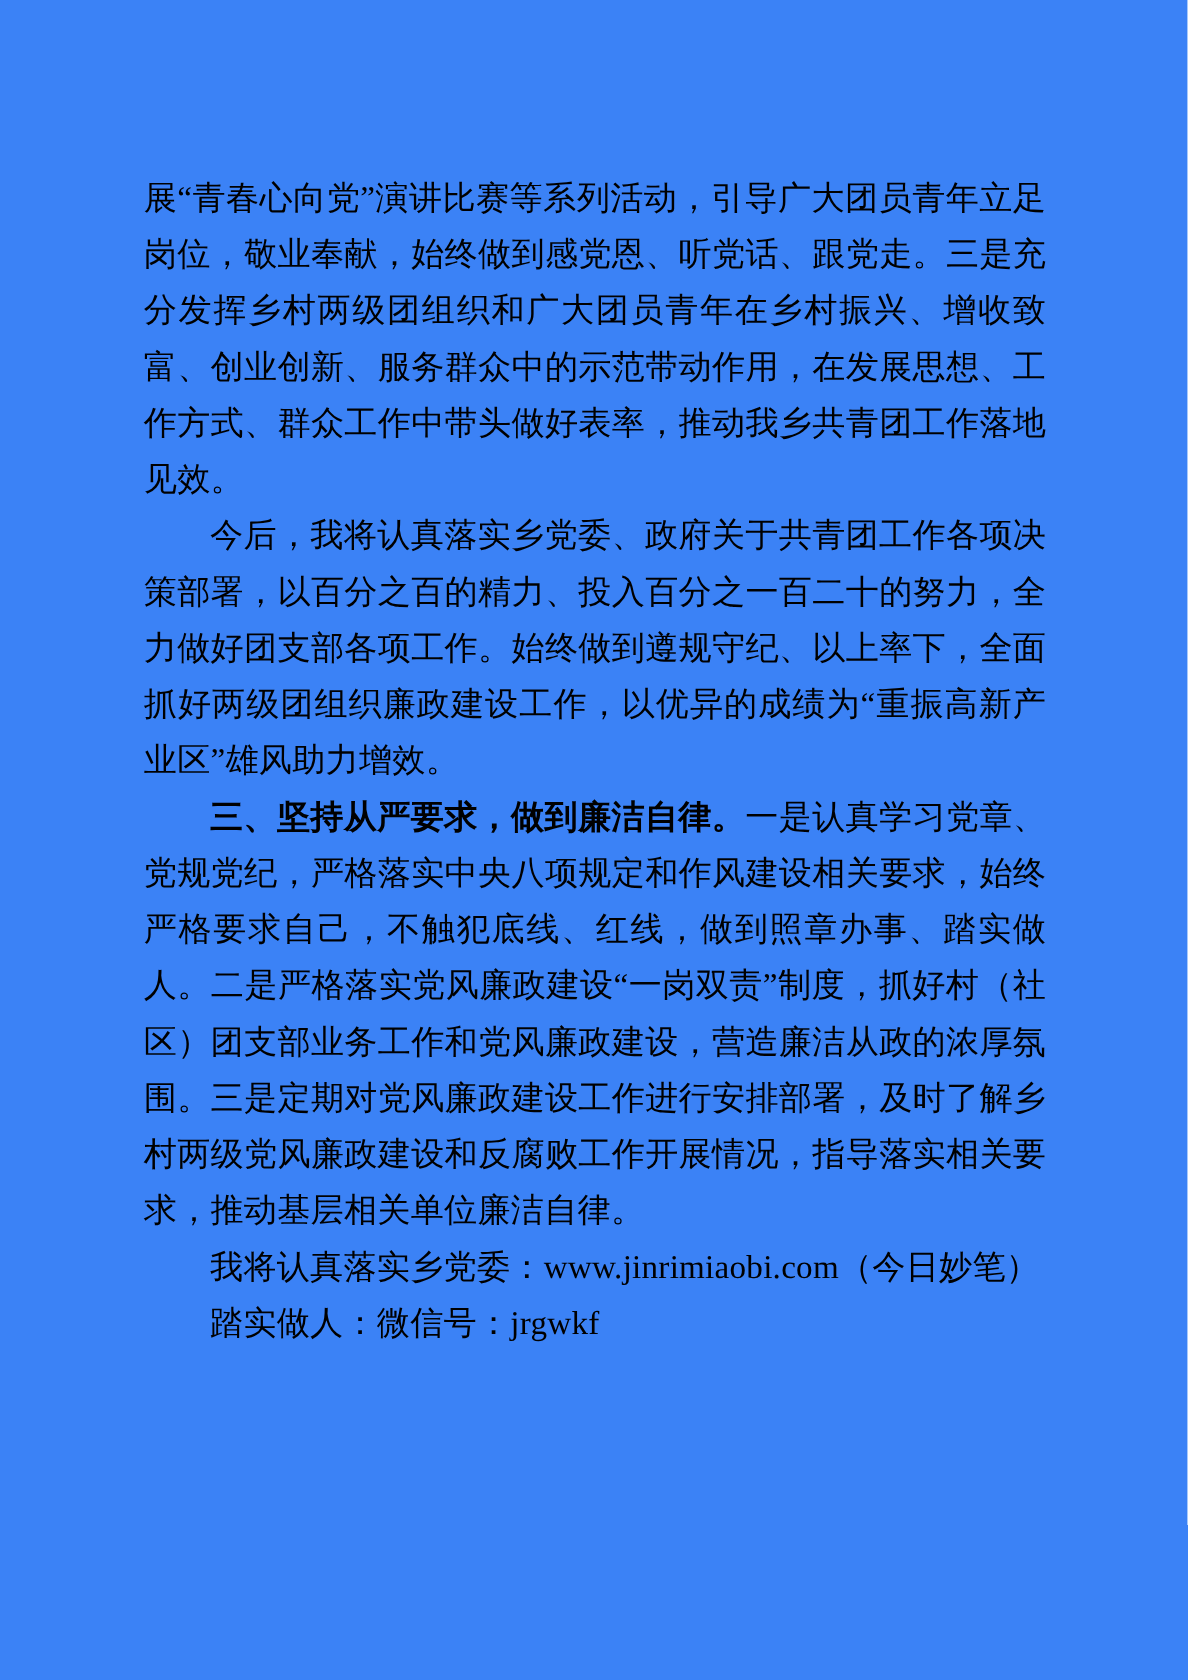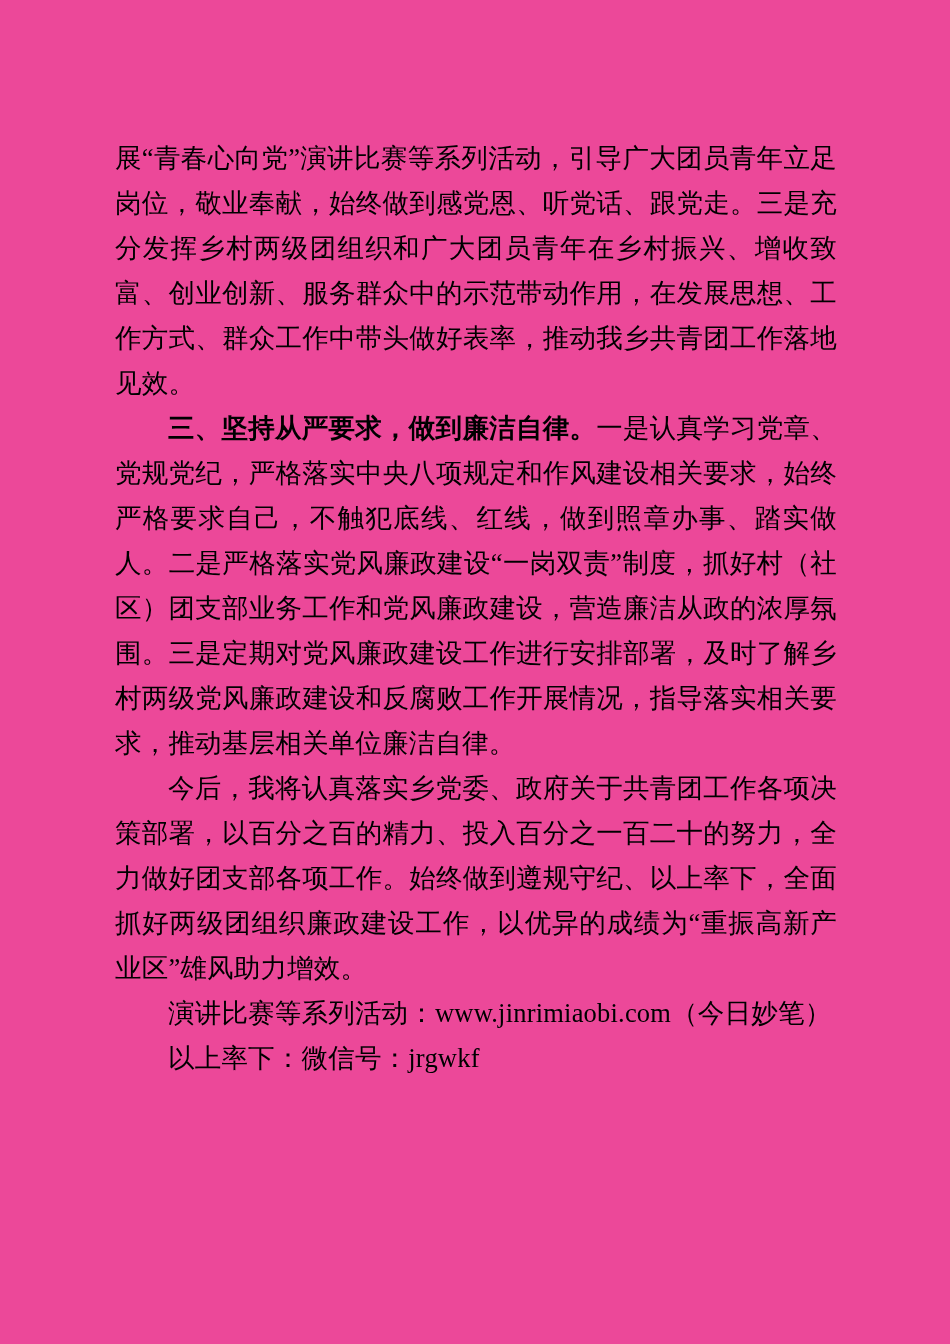--- a/index.html
+++ b/index.html
@@ -4,21 +4,21 @@
 <style>
   html, body {
     margin: 0;
     padding: 0;
     background: #ffffff;
   }
   .page {
     position: relative;
     width: 950px;
     height: 1344px;
-    background: #ec4899;
+    background: #3b82f6;
     overflow: hidden;
   }
   .content {
     position: absolute;
     left: 115px;
     top: 136px;
     width: 722px;
   }
   .para {
     margin: 0;
@@ -40,23 +40,23 @@
   }
 </style>
 </head>
 <body>
 
 <div class="page">
   <div class="content">
 
     <p class="para"><b class="lead"></b><span>展“青春心向党”演讲比赛等系列活动，引导广大团员青年立足岗位，敬业奉献，始终做到感党恩、听党话、跟党走。三是充分发挥乡村两级团组织和广大团员青年在乡村振兴、增收致富、创业创新、服务群众中的示范带动作用，在发展思想、工作方式、群众工作中带头做好表率，推动我乡共青团工作落地见效。</span></p>
 
+    <p class="para indent"><b class="lead"></b><span>今后，我将认真落实乡党委、政府关于共青团工作各项决策部署，以百分之百的精力、投入百分之一百二十的努力，全力做好团支部各项工作。始终做到遵规守纪、以上率下，全面抓好两级团组织廉政建设工作，以优异的成绩为“重振高新产业区”雄风助力增效。</span></p>
+
     <p class="para indent"><b class="lead">三、坚持从严要求，做到廉洁自律。</b><span>一是认真学习党章、党规党纪，严格落实中央八项规定和作风建设相关要求，始终严格要求自己，不触犯底线、红线，做到照章办事、踏实做人。二是严格落实党风廉政建设“一岗双责”制度，抓好村（社区）团支部业务工作和党风廉政建设，营造廉洁从政的浓厚氛围。三是定期对党风廉政建设工作进行安排部署，及时了解乡村两级党风廉政建设和反腐败工作开展情况，指导落实相关要求，推动基层相关单位廉洁自律。</span></p>
 
-    <p class="para indent"><b class="lead"></b><span>今后，我将认真落实乡党委、政府关于共青团工作各项决策部署，以百分之百的精力、投入百分之一百二十的努力，全力做好团支部各项工作。始终做到遵规守纪、以上率下，全面抓好两级团组织廉政建设工作，以优异的成绩为“重振高新产业区”雄风助力增效。</span></p>
 
+    <p class="para indent"><b class="lead"></b><span>我将认真落实乡党委：www.jinrimiaobi.com（今日妙笔）</span></p>
 
-    <p class="para indent"><b class="lead"></b><span>演讲比赛等系列活动：www.jinrimiaobi.com（今日妙笔）</span></p>
-
-    <p class="para indent"><b class="lead"></b><span>以上率下：微信号：jrgwkf</span></p>
+    <p class="para indent"><b class="lead"></b><span>踏实做人：微信号：jrgwkf</span></p>
 
   </div>
 </div>
 
 </body></html>

